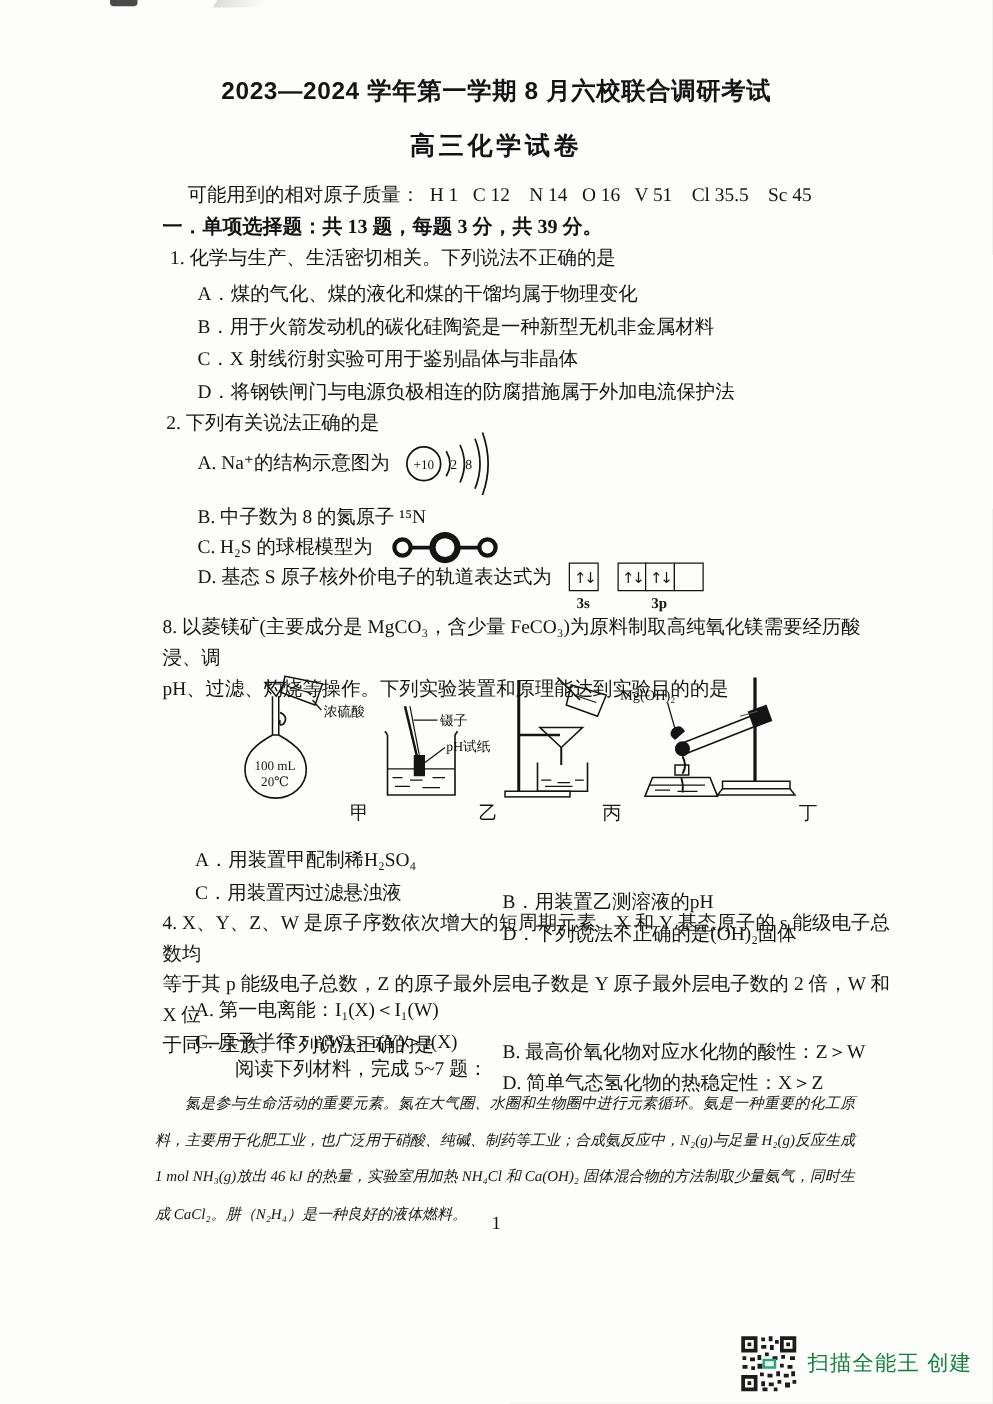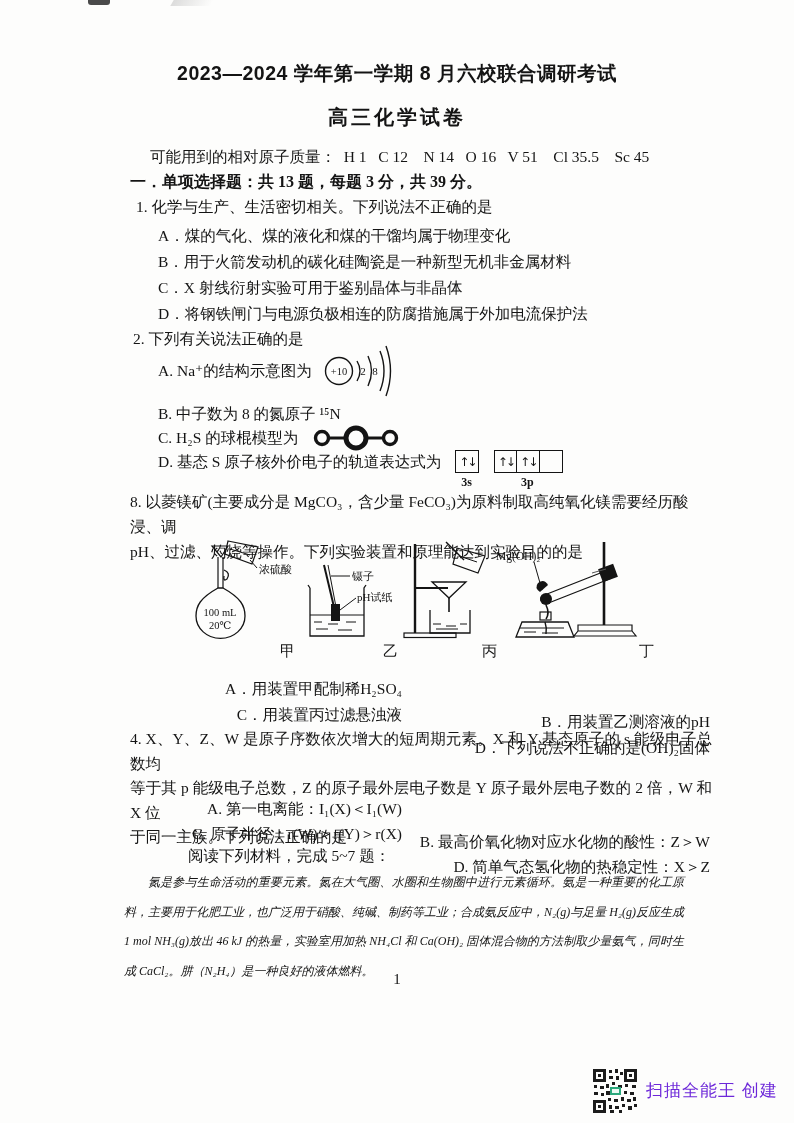--- a/index.html
+++ b/index.html
@@ -34,34 +34,34 @@
     background:#fdfdfc;
   }
   .olabel{font-size:12px;line-height:14px;margin-top:2px;font-weight:bold;}
 
   
   .apparatus-row{top:540px;left:130px;width:580px;height:122px;}
   .app{position:absolute;display:flex;flex-direction:column;align-items:flex-end;}
   .app-label{font-size:15px;line-height:18px;margin-top:1px;}
   svg text{font-family:"Liberation Serif","DejaVu Serif",serif;fill:#141414;}
 
-  .two-col{display:flex;text-align:right;}
+  .two-col{display:flex;}
   .two-col .c1{width:272px;padding-left:26px;box-sizing:border-box;}
   .two-col .c2{flex:1;margin-top:33px;}
 
   .reading-intro{top:843px;left:188px;}
   .passage{
     top:868px;left:124px;width:560px;
     font-style:italic;line-height:29.5px;text-align:justify;text-indent:2em;
     font-size:12px;
   }
   .pagenum{top:966px;font-size:15px;}
 
   .footer{top:1068px;left:592px;display:flex;align-items:center;gap:8px;}
-  .wm-text{color:#6d28d9;font-size:17px;letter-spacing:1px;font-family:"Liberation Sans","DejaVu Sans",sans-serif;}
+  .wm-text{color:#15803d;font-size:17px;letter-spacing:1px;font-family:"Liberation Sans","DejaVu Sans",sans-serif;}
 
   .smudge1{top:0;left:88px;width:22px;height:5px;background:#2a2a2a;opacity:.85;border-radius:0 0 3px 3px;}
   .smudge2{top:0;left:172px;width:40px;height:6px;background:linear-gradient(90deg,#bbb,transparent);opacity:.5;transform:skewX(-30deg);}
 </style>
 </head>
 <body>
 
 <div class="sheet">
 
   <div class="abs smudge1"></div>

